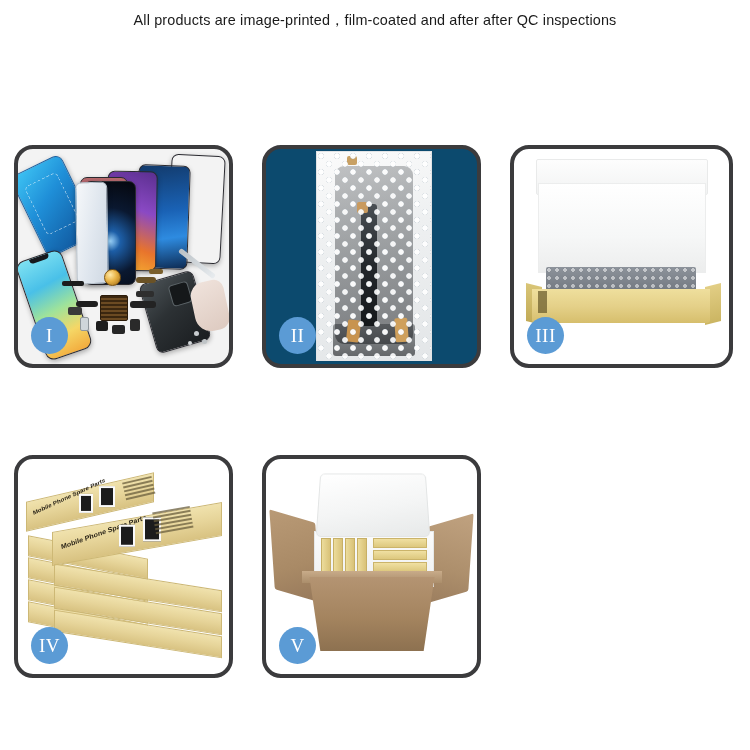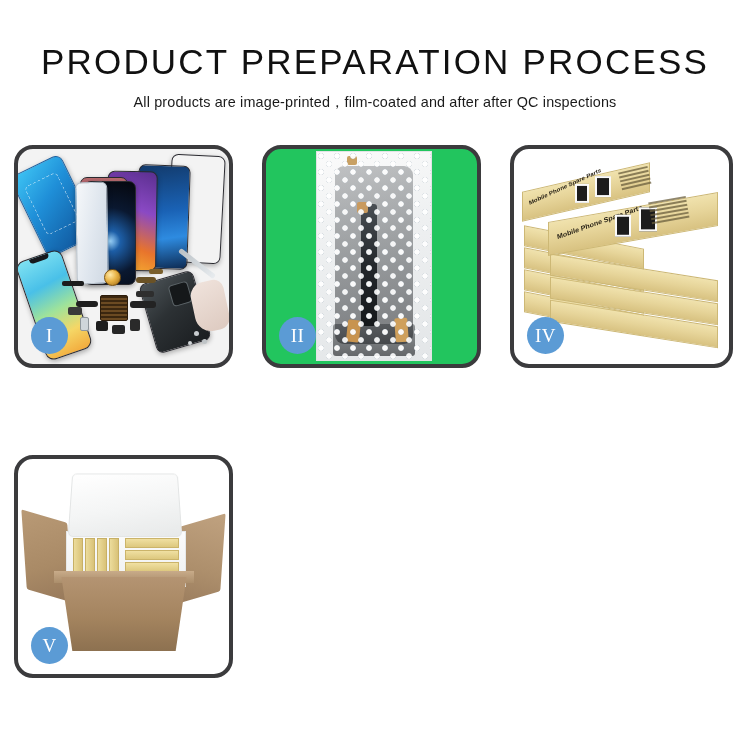--- a/index.html
+++ b/index.html
@@ -167,21 +167,21 @@
     background: linear-gradient(90deg,#b9c0c5,#e8ecef);
     transform: rotate(38deg); border-radius: 2px;
   }
   .hand {
     position:absolute; right: 2px; top: 132px; width: 34px; height: 50px;
     background: linear-gradient(160deg,#f0e3dc 0%,#ddcac0 100%);
     border-radius: 14px 10px 12px 16px; transform: rotate(-12deg);
   }
 
   
-  .p2 { background: #22c55e; }
+  .p2 { background: #0c4a6e; }
   .bag {
     position:absolute; left: 50px; top: 2px; width: 116px; height: 210px;
     background: linear-gradient(165deg,#fbfbfb 0%,#eef0f1 40%,#e3e6e8 100%);
     border: 1px solid #e2e4e6;
   }
   .bubbles {
     position:absolute; inset:0;
     background-image:
       radial-gradient(circle at 4px 4px, rgba(255,255,255,.95) 2.4px, rgba(186,196,204,.55) 3.0px, transparent 3.4px),
       radial-gradient(circle at 12px 12px, rgba(255,255,255,.9) 2.4px, rgba(186,196,204,.45) 3.0px, transparent 3.4px);
@@ -315,21 +315,20 @@
   }
   .c6-tab1 { position:absolute; left: 48px; top: 86px; width: 16px; height: 16px; background: rgba(128,107,82,.55); }
   .c6-tab2 { position:absolute; left: 48px; top: 148px; width: 16px; height: 14px; background: rgba(128,107,82,.5); }
 </style>
 </head>
 <body>
 
 <div class="page">
 
   <div class="header">
-    <div class="title">PRODUCT PREPARATION PROCESS</div>
     <div class="subtitle">All products are image-printed，film-coated and after after QC inspections</div>
   </div>
 
   <div class="grid">
 
     <div class="card p1">
       <div class="card-photo">
         <div class="phone ph-g"></div>
         <div class="phone ph-a"></div>
         <div class="phone ph-b"></div>
@@ -370,20 +369,32 @@
           <div class="tan1"></div>
           <div class="tan2"></div>
           <div class="tan3"></div>
           <div class="tan4"></div>
           <div class="bubbles"></div>
         </div>
       </div>
       <div class="badge">II</div>
     </div>
 
+    <div class="card p3">
+      <div class="card-photo">
+        <div class="lid-back"></div>
+        <div class="foam-back"></div>
+        <div class="grey-fill"></div>
+        <div class="box3-lwing"></div>
+        <div class="box3-rwing"></div>
+        <div class="box3-front"></div>
+        <div class="box3-tab"></div>
+      </div>
+      <div class="badge">III</div>
+    </div>
 
     <div class="card p4">
       <div class="card-photo">
         <div class="stack">
 
           <div class="sb" style="left:6px;  top:82px;  width:120px; height:21px; transform:skewY(11deg);"></div>
           <div class="sb" style="left:6px;  top:104px; width:120px; height:21px; transform:skewY(11deg);"></div>
           <div class="sb" style="left:6px;  top:126px; width:120px; height:21px; transform:skewY(11deg);"></div>
           <div class="sb" style="left:6px;  top:148px; width:120px; height:21px; transform:skewY(11deg);"></div>
 

